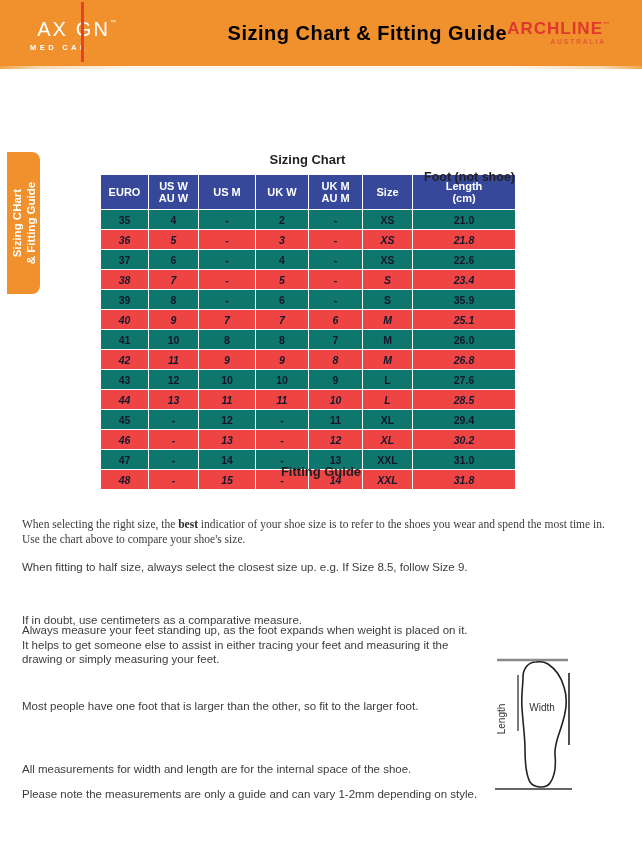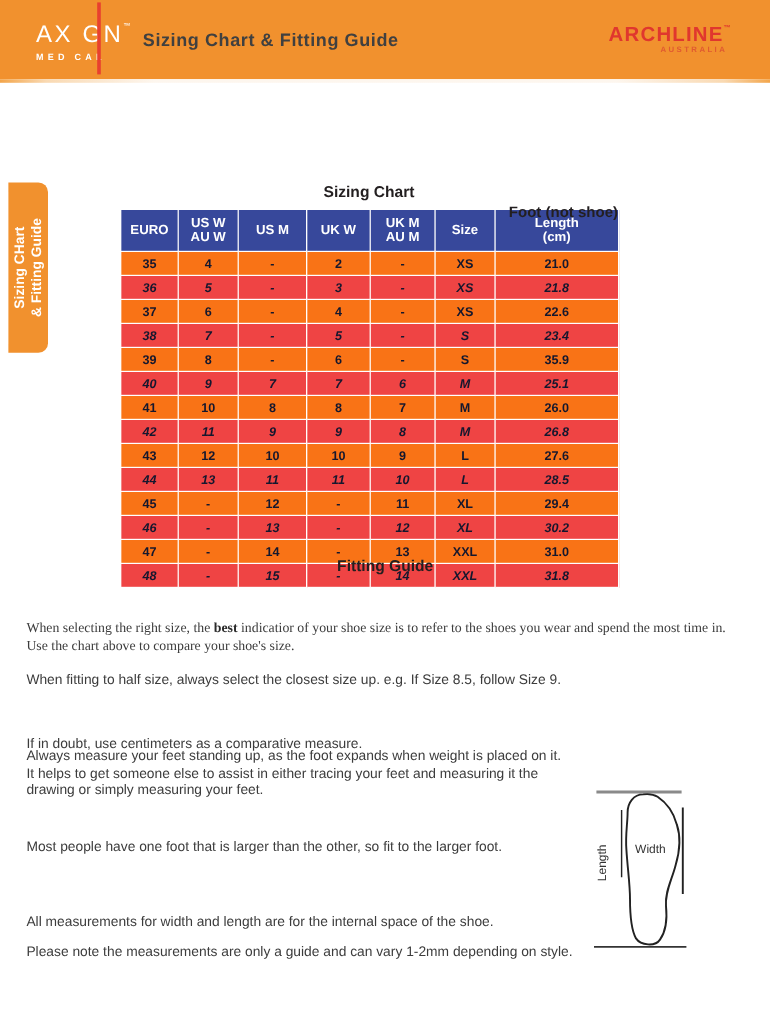--- a/index.html
+++ b/index.html
@@ -6,28 +6,28 @@
   body{font-family:"Liberation Sans",sans-serif;background:#ffffff;}
   .page{position:relative;width:642px;height:848px;background:#fff;overflow:hidden;}
 
   
   .banner{position:absolute;left:0;top:0;width:642px;height:66px;background:#F1912E;
           display:flex;align-items:center;justify-content:space-between;}
   .banner-underline{position:absolute;left:0;top:66px;width:642px;height:3px;
           background:linear-gradient(to right,#F3A54A 0%,#F9D9B2 6%,#FDF6EE 20%,#FDF6EE 80%,#F9D9B2 94%,#F3A54A 100%);}
 
   .axign{position:relative;margin-left:30px;width:95px;height:48px;color:#fff;}
-  .axign-word{font-size:20px;font-weight:400;letter-spacing:2px;display:flex;align-items:flex-start;margin-top:9px;}
+  .axign-word{font-size:20px;font-weight:400;letter-spacing:2px;display:flex;align-items:flex-start;margin-top:9px;justify-content:center;}
   .axign-gap{display:inline-block;width:8px;}
   .axign-sub{font-size:7.5px;font-weight:700;letter-spacing:3.5px;margin-top:2px;display:flex;}
   .axign-sub .axign-gap{width:5px;}
   .axign-line{position:absolute;left:51px;top:-7px;height:60px;width:2.5px;background:#E8402F;}
   .tm{font-size:6px;vertical-align:top;line-height:8px;}
 
-  .banner-title{flex:1;text-align:left;color:#404040;font-size:15px;font-weight:700;letter-spacing:.5px;margin-left:-6px;}
+  .banner-title{flex:1;text-align:right;color:#000000;font-size:20px;font-weight:700;letter-spacing:.5px;margin-left:-6px;}
 
   .archline{margin-right:32px;text-align:right;line-height:1;}
   .archline-word{font-size:17px;font-weight:700;letter-spacing:1px;color:#E0372E;}
   .archline-sub{font-size:6.5px;font-weight:700;letter-spacing:2px;color:#E05A31;margin-top:2px;padding-right:4px;}
 
   
   .side-tab{position:absolute;left:7px;top:152px;width:33px;height:142px;}
   .side-tab-inner{position:absolute;top:0;left:0;width:142px;height:33px;
       transform-origin:top left;transform:rotate(-90deg) translateX(-142px);
       background:#F1912E;border-radius:0 0 8px 8px;
@@ -37,21 +37,21 @@
   
   .chart-area{position:absolute;left:100px;top:150px;width:415px;}
   .chart-caption{position:relative;height:24px;}
   .chart-title{position:absolute;left:0;right:0;top:2px;text-align:center;font-size:13px;font-weight:700;color:#231f20;}
   .chart-note{position:absolute;right:0;top:20px;font-size:12.5px;font-weight:700;color:#231f20;}
 
   table.sizing{border-collapse:collapse;table-layout:fixed;width:415px;}
   table.sizing th,table.sizing td{border:1.5px solid #ffffff;text-align:center;padding:0;}
   table.sizing thead th{background:#37489B;color:#ffffff;font-size:11px;font-weight:700;height:34px;line-height:12.5px;vertical-align:middle;}
   table.sizing td{font-size:10.5px;font-weight:700;color:#14172e;height:19px;}
-  tr.row-blue td{background:#f97316;}
+  tr.row-blue td{background:#0f766e;}
   tr.row-light td{background:#ef4444;font-style:italic;}
   td.len,th.len{padding-right:12px;}
 
   
   .sec-heading{position:absolute;left:0;width:642px;text-align:center;font-size:13px;font-weight:700;color:#231f20;}
   .para{position:absolute;left:22px;font-size:11.5px;color:#3c3c3c;line-height:14.5px;}
   .para b{color:#2b2b2b;}
 
   
   .foot-diagram{position:absolute;left:492px;top:645px;width:150px;height:155px;}

